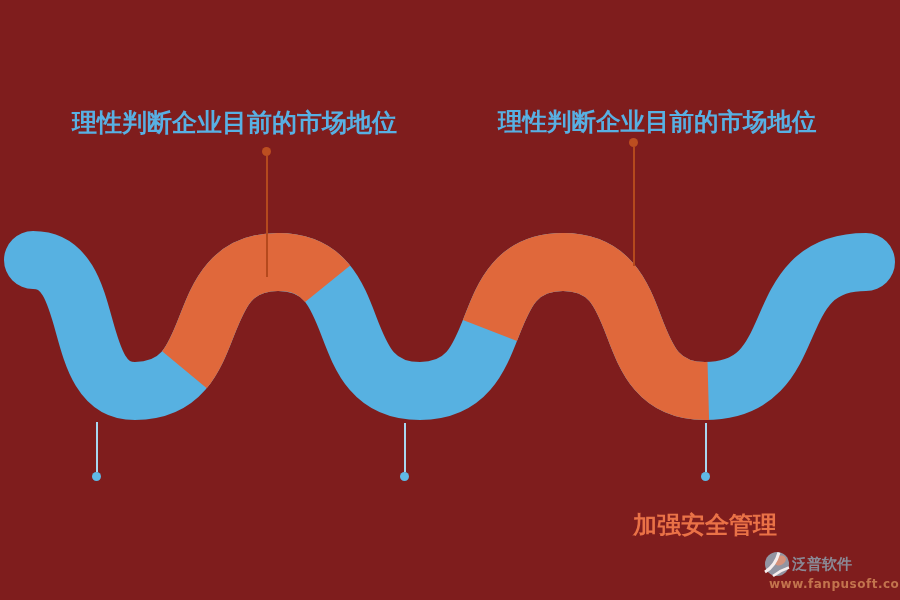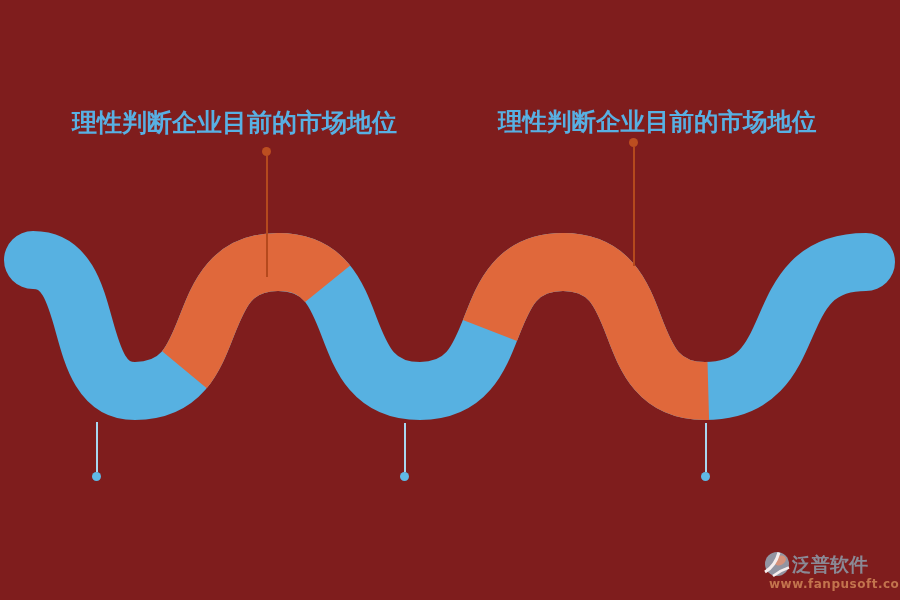--- a/index.html
+++ b/index.html
@@ -34,21 +34,21 @@
   #line-b1{left:96px;top:422px;height:50px;}
   #dot-b1{left:92px;top:472px;}
   #line-b2{left:404px;top:423px;height:49px;}
   #dot-b2{left:400px;top:472px;}
   #line-b3{left:705px;top:423px;height:49px;}
   #dot-b3{left:701px;top:472px;}
   
   #logo{position:absolute;left:764px;top:551px;width:130px;opacity:0.92;}
   #logo-row{display:flex;align-items:center;}
   #logo-icon{width:26px;height:26px;flex:0 0 auto;}
-  #logo-name{color:var(--logo-text,#8C93A0);font-size:19px;font-weight:bold;white-space:nowrap;margin-left:2px;line-height:1;}
+  #logo-name{color:var(--logo-text,#8C93A0);font-size:15px;font-weight:bold;white-space:nowrap;margin-left:2px;line-height:1;}
   #logo-url{color:var(--logo-url,#C97C52);font-size:12px;font-weight:bold;white-space:nowrap;margin-top:1px;margin-left:5px;letter-spacing:0.5px;line-height:1;}
 </style>
 </head>
 <body>
 
 <div id="canvas">
 
   <svg id="wave-svg" width="900" height="600" viewBox="0 0 900 600" aria-hidden="true">
     <path class="wave-base" d="M 33 260 C 99 260 69 391 135 391 C 228 391 185 262 278 262 C 371 262 327 391 420 391 C 513 391 470 262 563 262 C 656 262 612 391 705 391 C 810 391 761 262 866 262" pathLength="1295"></path>
     <path class="wave-orange-seg" d="M 33 260 C 99 260 69 391 135 391 C 228 391 185 262 278 262 C 371 262 327 391 420 391 C 513 391 470 262 563 262 C 656 262 612 391 705 391 C 810 391 761 262 866 262" pathLength="1295" stroke-dasharray="219 264 335 477" stroke-dashoffset="1048"></path>
@@ -61,20 +61,21 @@
 
   <div class="c-line bottom" id="line-b1"></div>
   <div class="c-dot bottom" id="dot-b1"></div>
   <div class="c-line bottom" id="line-b2"></div>
   <div class="c-dot bottom" id="dot-b2"></div>
   <div class="c-line bottom" id="line-b3"></div>
   <div class="c-dot bottom" id="dot-b3"></div>
 
   <div class="lbl top-style" id="lbl-top-1">理性判断企业目前的市场地位</div>
   <div class="lbl top-style" id="lbl-top-2">理性判断企业目前的市场地位</div>
+  <div class="lbl bottom-style" id="lbl-bot-3">加强安全管理</div>
 
   <div id="logo">
     <div id="logo-row">
       <svg id="logo-icon" viewBox="0 0 26 26" aria-hidden="true">
         <circle cx="13" cy="13" r="12" fill="var(--logo-icon-gray,#95A0AE)"></circle>
         <ellipse cx="16" cy="9.5" rx="6.2" ry="4.6" transform="rotate(-28 16 9.5)" fill="var(--logo-icon-orange,#DE9B82)"></ellipse>
         <path d="M1 21 C 8 17 12 12 15 1.5" stroke="#ffffff" stroke-width="3" fill="none"></path>
         <path d="M9 25 C 14 21 19 18.5 25 16.5" stroke="#ffffff" stroke-width="2.4" fill="none"></path>
       </svg>
       <span id="logo-name">泛普软件</span>

